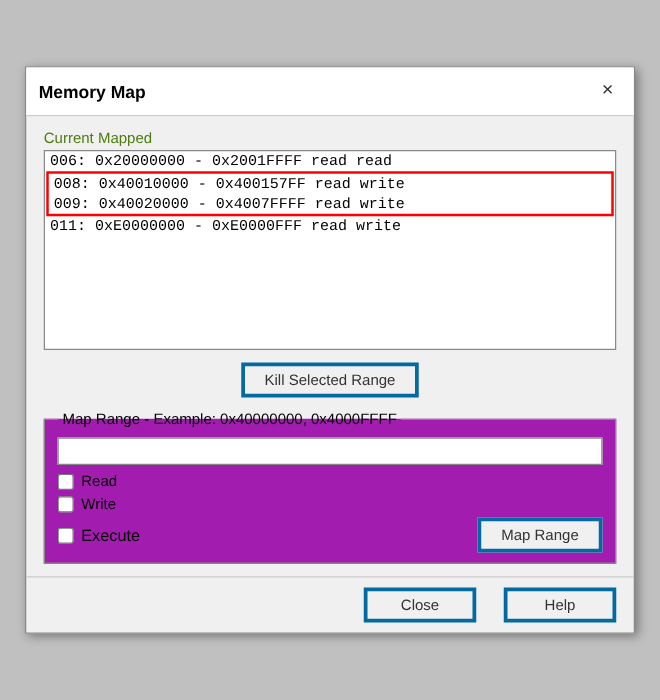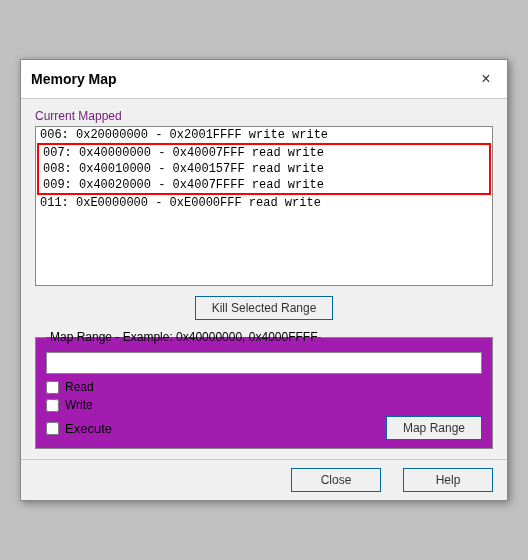--- a/index.html
+++ b/index.html
@@ -58,21 +58,21 @@
 
     .dialog-body {
       padding: 10px 14px;
       display: flex;
       flex-direction: column;
       gap: 10px;
     }
 
     .section-label {
       font-size: 12px;
-      color: #701a75;
+      color: #4d7c0f;
       margin-bottom: 3px;
     }
 
     .list-container {
       border: 1px solid #888;
       background: #fff;
       height: 160px;
       overflow-y: scroll;
       position: relative;
     }
@@ -87,21 +87,21 @@
       user-select: none;
     }
 
     .kill-btn-row {
       display: flex;
       justify-content: center;
     }
 
     .win-btn {
       background: #f0f0f0;
-      border: 1px solid #0369a1;
+      border: 3px solid #0369a1;
       padding: 4px 16px;
       font-size: 12px;
       cursor: pointer;
       color: #333;
       min-width: 80px;
     }
 
     .win-btn:disabled {
       color: #999;
       cursor: default;
@@ -174,24 +174,23 @@
     <span class="title-bar-title">Memory Map</span>
     <button class="close-btn">×</button>
   </div>
 
   <div class="dialog-body">
 
     <div>
       <div class="section-label">Current Mapped</div>
       <div class="list-container">
 
-        <div class="list-item">006:  0x20000000 - 0x2001FFFF  write write</div>
+        <div class="list-item">006:  0x20000000 - 0x2001FFFF  read read</div>
 
         <div style="border: 2px solid red; margin: 0 1px;">
-          <div class="list-item">007:  0x40000000 - 0x40007FFF  read write</div>
           <div class="list-item">008:  0x40010000 - 0x400157FF  read write</div>
           <div class="list-item">009:  0x40020000 - 0x4007FFFF  read write</div>
         </div>
         <div class="list-item">011:  0xE0000000 - 0xE0000FFF  read write</div>
       </div>
     </div>
 
     <div class="kill-btn-row">
       <button class="win-btn">Kill Selected Range</button>
     </div>

